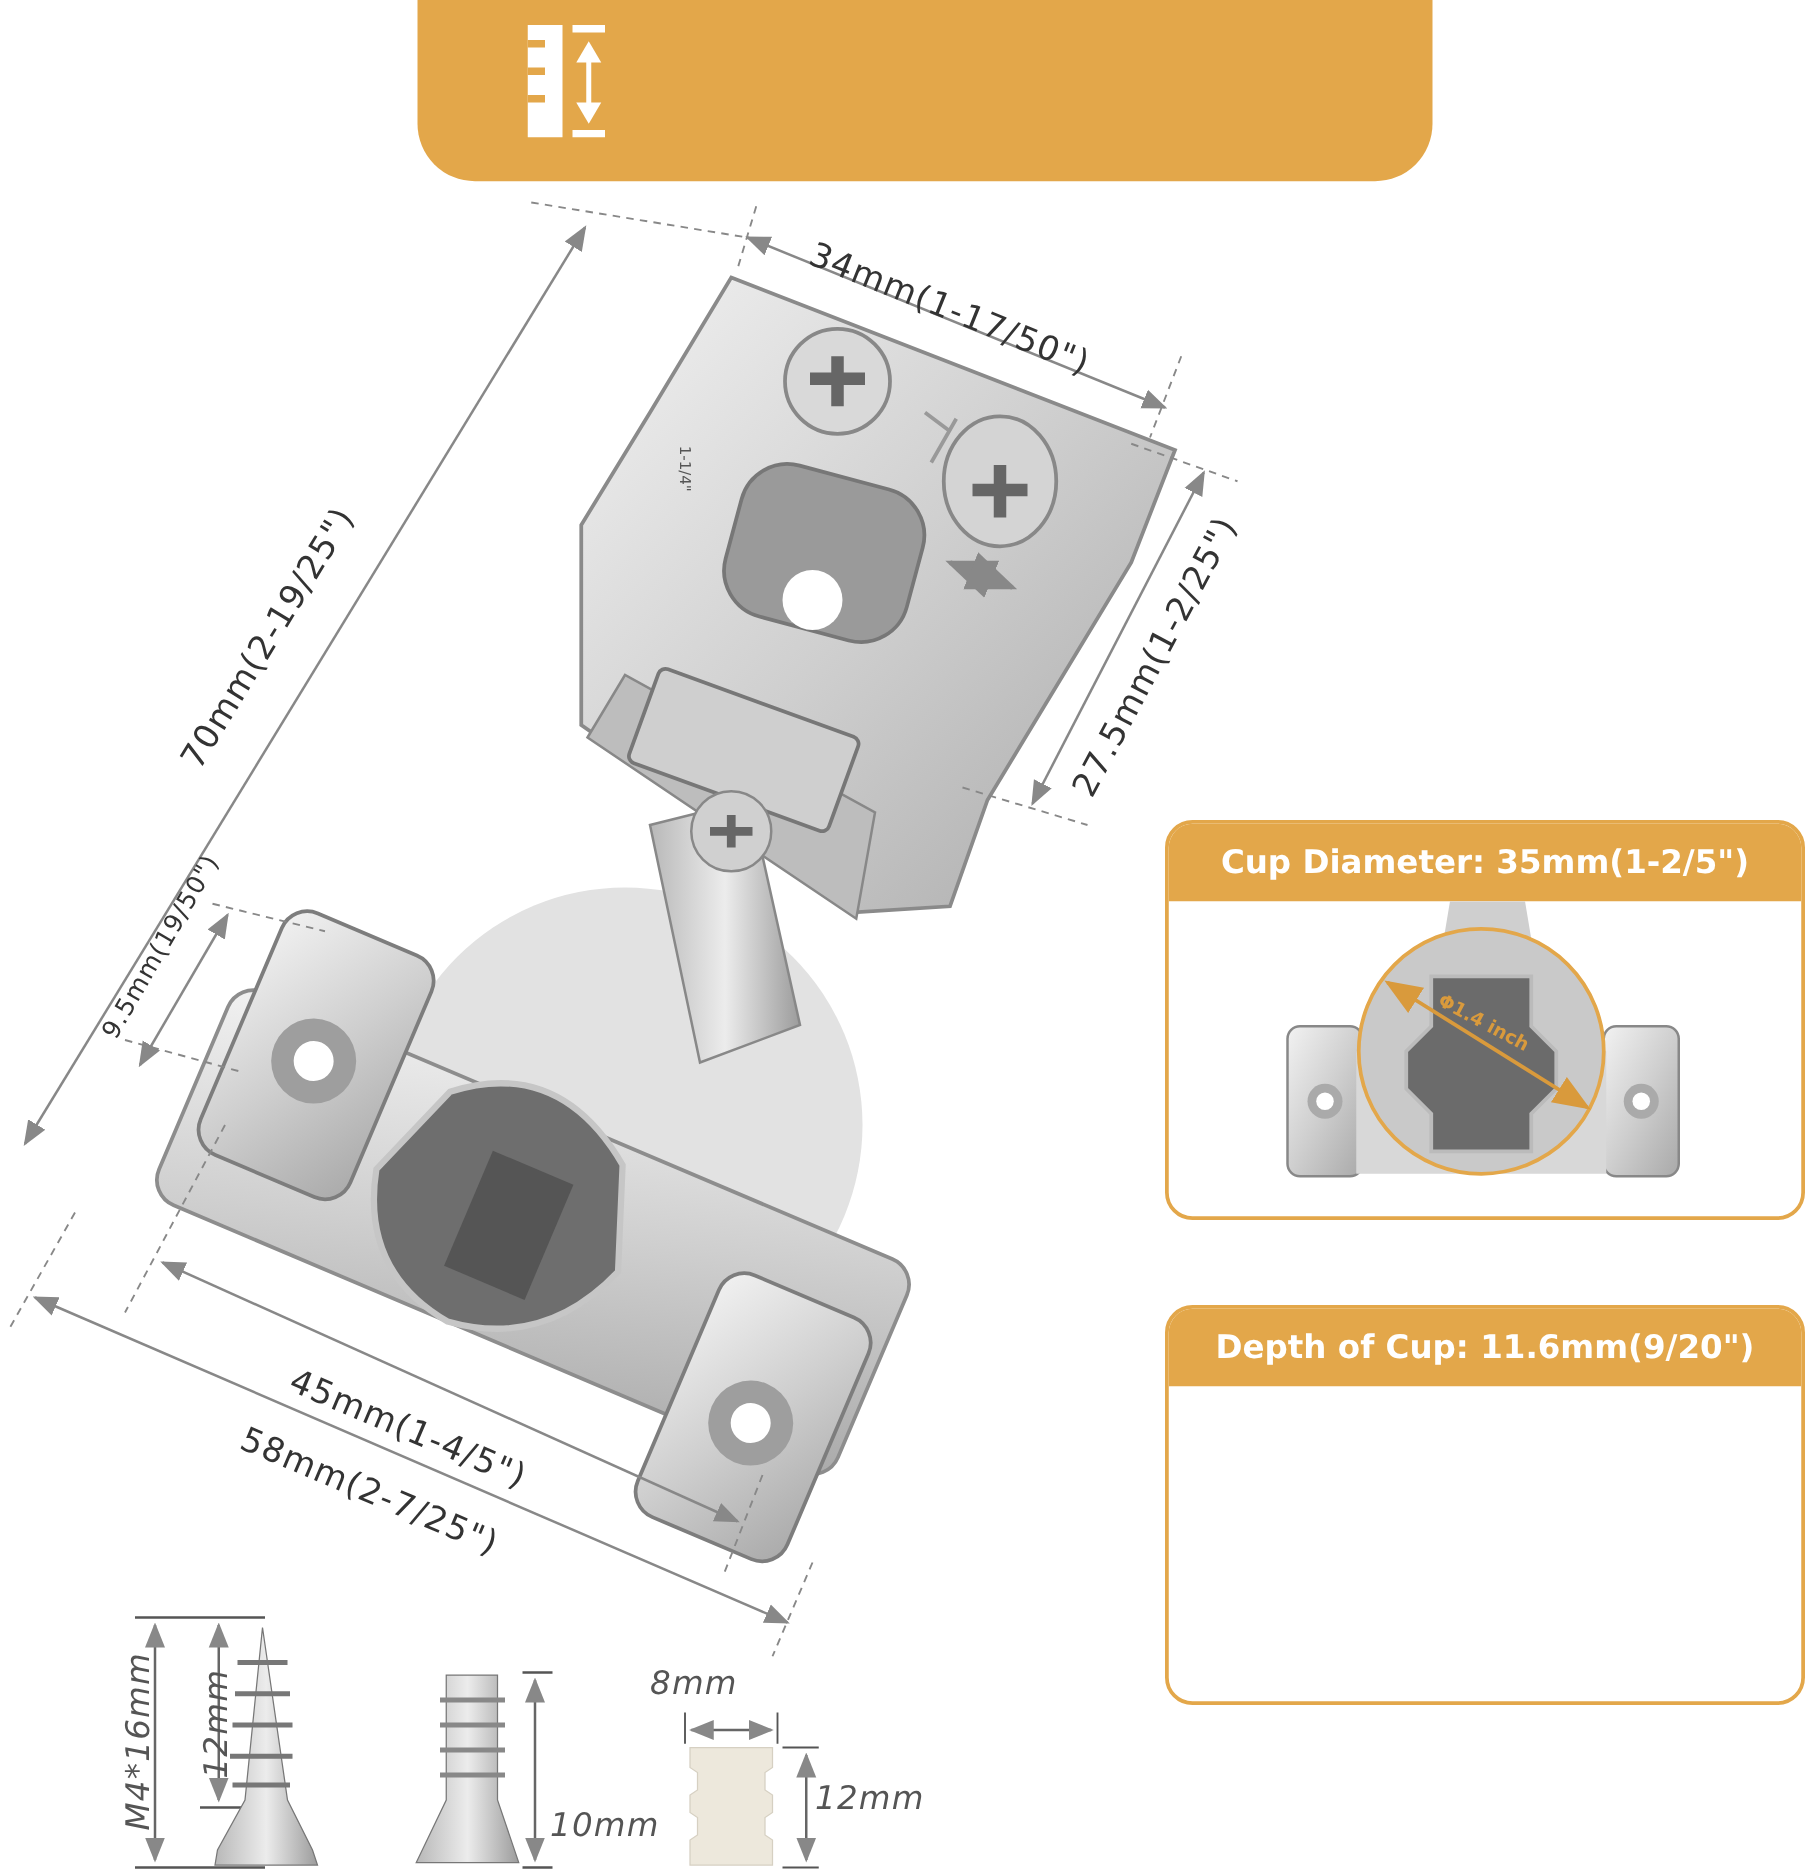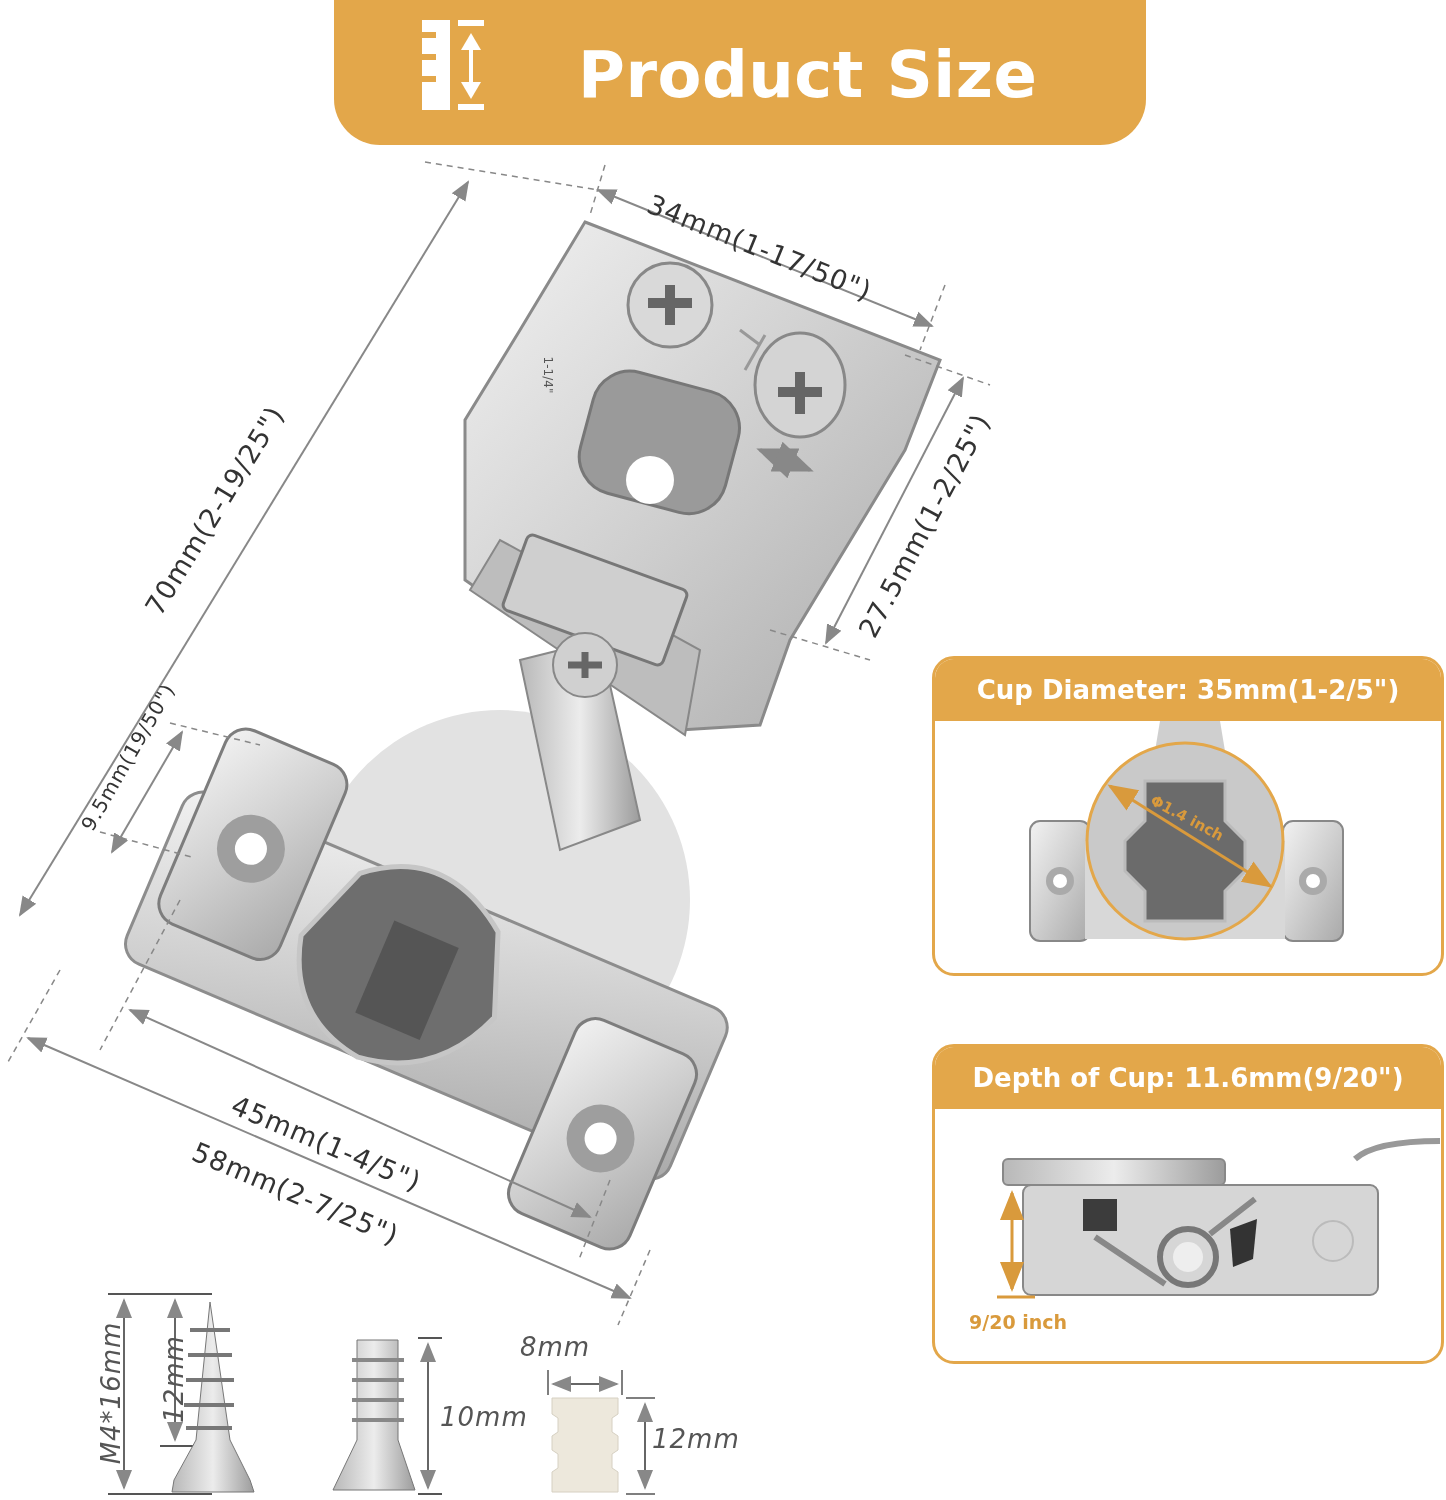--- a/index.html
+++ b/index.html
@@ -29,21 +29,20 @@
     <rect x="0" y="0" width="28" height="90" fill="#fff"></rect>
     <rect x="0" y="12" width="14" height="6" fill="#e3a74a"></rect>
     <rect x="0" y="34" width="14" height="6" fill="#e3a74a"></rect>
     <rect x="0" y="56" width="14" height="6" fill="#e3a74a"></rect>
     <rect x="36" y="0" width="26" height="6" fill="#fff"></rect>
     <rect x="36" y="84" width="26" height="6" fill="#fff"></rect>
     <rect x="47" y="18" width="4" height="54" fill="#fff"></rect>
     <polygon points="39,30 49,13 59,30" fill="#fff"></polygon>
     <polygon points="39,62 49,79 59,62" fill="#fff"></polygon>
   </svg>
-  <div class="banner-title">Product Size</div>
 </div>
 
 <svg class="lines" width="1446" height="1500">
   <defs>
     <linearGradient id="metal" x1="0" y1="0" x2="1" y2="1">
       <stop offset="0" stop-color="#f2f2f2"></stop>
       <stop offset="0.5" stop-color="#cfcfcf"></stop>
       <stop offset="1" stop-color="#a9a9a9"></stop>
     </linearGradient>
     <linearGradient id="metal2" x1="0" y1="0" x2="1" y2="0">
@@ -162,21 +161,21 @@
 <div class="dim" style="left:95px; top:495px; transform:rotate(-58.5deg);">70mm(2-19/25")</div>
 <div class="dim" style="left:800px; top:510px; transform:rotate(-62deg);">27.5mm(1-2/25")</div>
 <div class="dim" style="left:45px; top:745px; font-size:20px; transform:rotate(-60deg);">9.5mm(19/50")</div>
 <div class="dim" style="left:225px; top:1128px; transform:rotate(23deg);">45mm(1-4/5")</div>
 <div class="dim" style="left:185px; top:1178px; transform:rotate(23deg);">58mm(2-7/25")</div>
 
 <div class="stamp" style="left:530px; top:368px; transform:rotate(90deg);">1-1/4"</div>
 
 <div class="dim italic" style="left:40px; top:1378px; transform:rotate(-90deg);">M4*16mm</div>
 <div class="dim italic" style="left:130px; top:1364px; transform:rotate(-90deg);">12mm</div>
-<div class="dim italic" style="left:440px; top:1402px;">10mm</div>
+<div class="dim italic" style="left:440px; top:1446px;">10mm</div>
 <div class="dim italic" style="left:520px; top:1332px;">8mm</div>
 <div class="dim italic" style="left:652px; top:1424px;">12mm</div>
 
 <div class="panel" style="left:932px; top:656px; width:506px; height:314px;">
   <div class="panel-header">Cup Diameter: 35mm(1-2/5")</div>
   <div class="panel-body" style="height:252px;">
     <svg width="506" height="252">
       <rect x="95" y="100" width="60" height="120" rx="10" fill="url(#metal)" stroke="#888" stroke-width="2"></rect>
       <rect x="348" y="100" width="60" height="120" rx="10" fill="url(#metal)" stroke="#888" stroke-width="2"></rect>
       <circle cx="125" cy="160" r="14" fill="#aaa"></circle>
@@ -188,29 +187,13 @@
       <circle cx="250" cy="120" r="98" fill="#c9c9c9" stroke="#e3a74a" stroke-width="3"></circle>
       <path d="M210,60 h80 v40 l20,20 v30 l-20,20 v30 h-80 v-30 l-20,-20 v-30 l20,-20 z" fill="#6b6b6b" stroke="#bbb" stroke-width="3"></path>
       <line x1="175" y1="65" x2="335" y2="165" stroke="#d99a3c" stroke-width="3" marker-end="url(#arrO)" marker-start="url(#arrOs)"></line>
     </svg>
     <div class="small-label" style="left:212px; top:88px; transform:rotate(28deg); font-size:15px;">Φ1.4 inch</div>
   </div>
 </div>
 
 <div class="panel" style="left:932px; top:1044px; width:506px; height:314px;">
   <div class="panel-header">Depth of Cup: 11.6mm(9/20")</div>
-  <div class="panel-body" style="height:252px;">
-    <svg width="506" height="252">
-      <rect x="68" y="50" width="222" height="26" rx="5" fill="url(#metal2)" stroke="#888" stroke-width="2"></rect>
-      <rect x="88" y="76" width="355" height="110" rx="8" fill="#d6d6d6" stroke="#888" stroke-width="2"></rect>
-      <path d="M420,50 q20,-18 85,-18" stroke="#999" stroke-width="6" fill="none"></path>
-      <rect x="148" y="90" width="34" height="32" fill="#3c3c3c"></rect>
-      <circle cx="253" cy="148" r="28" fill="none" stroke="#777" stroke-width="6"></circle>
-      <circle cx="253" cy="148" r="15" fill="#eee"></circle>
-      <path d="M160,128 L230,175 M275,125 L320,90" stroke="#888" stroke-width="6" fill="none"></path>
-      <polygon points="295,120 322,110 318,150 298,158" fill="#333"></polygon>
-      <circle cx="398" cy="132" r="20" fill="none" stroke="#bbb" stroke-width="2"></circle>
-      <line x1="77" y1="84" x2="77" y2="180" stroke="#d99a3c" stroke-width="3" marker-end="url(#arrO)" marker-start="url(#arrOs)"></line>
-      <line x1="62" y1="188" x2="100" y2="188" stroke="#d99a3c" stroke-width="3"></line>
-    </svg>
-    <div class="small-label" style="left:34px; top:202px;">9/20 inch</div>
-  </div>
 </div>
 
 </body></html>

